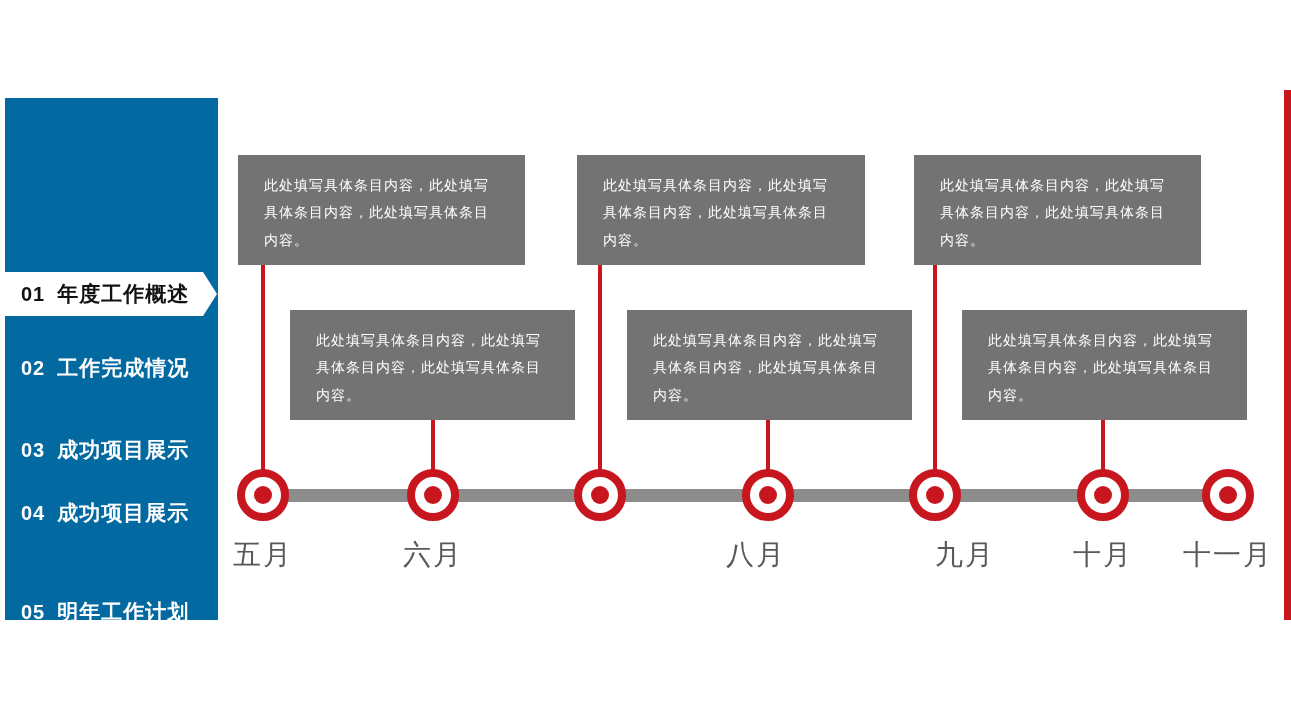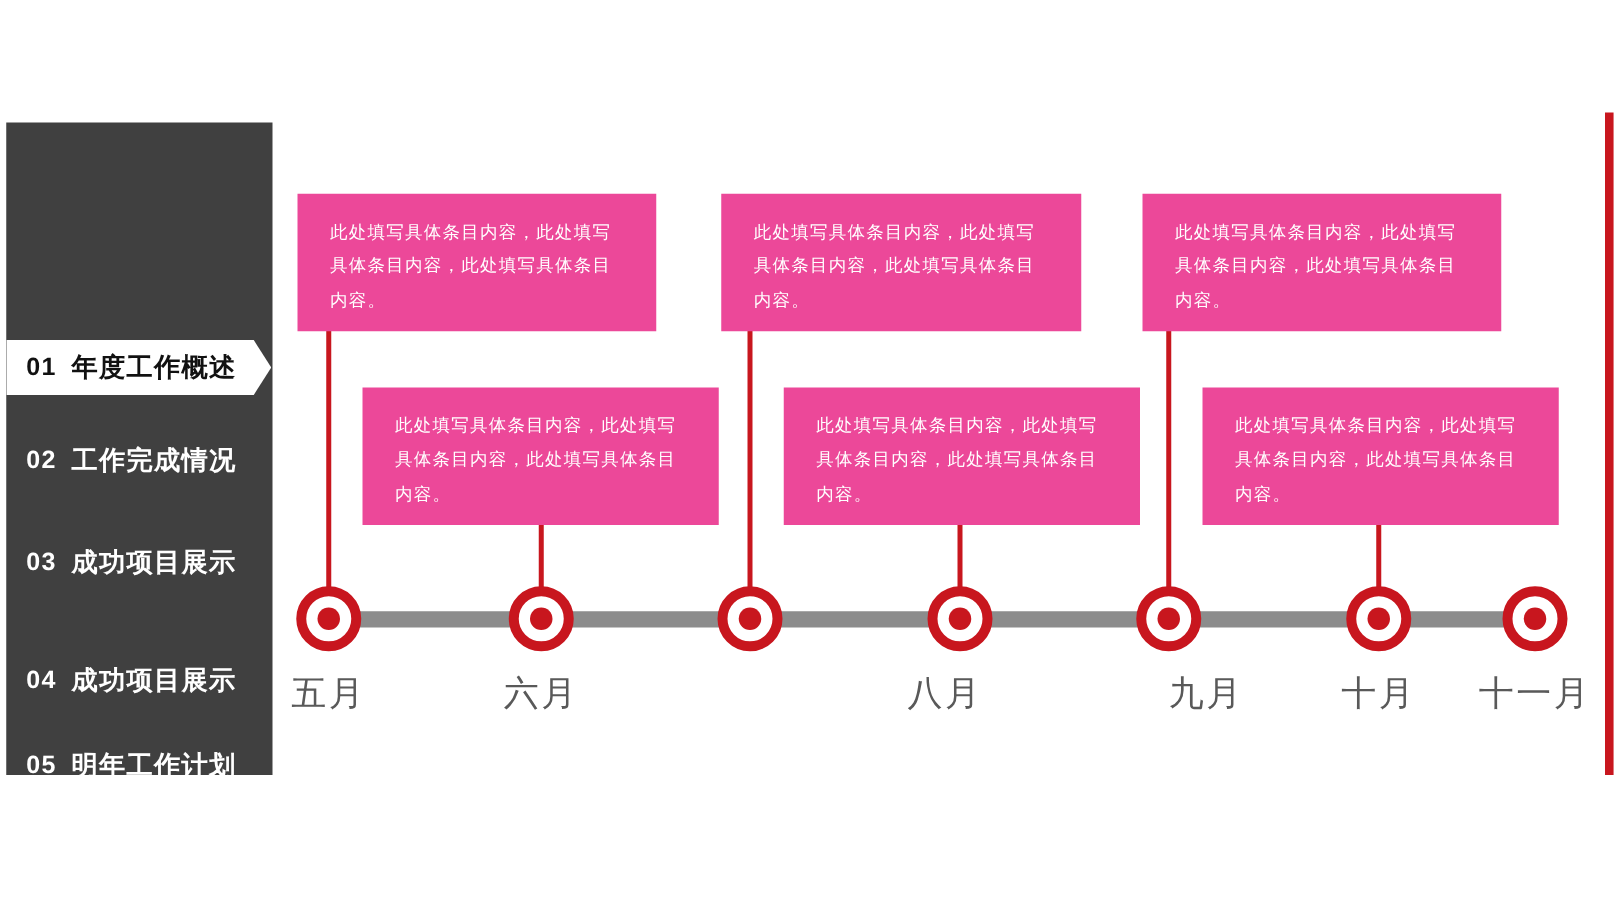--- a/index.html
+++ b/index.html
@@ -8,21 +8,21 @@
     width: 1291px; height: 720px;
     font-family: "Liberation Sans", sans-serif;
     position: relative; overflow: hidden;
   }
   .slide { position: absolute; inset: 0; background: #ffffff; }
 
   
   .sidebar {
     position: absolute; left: 5px; top: 98px;
     width: 213px; height: 522px;
-    background: #404040;
+    background: #0369a1;
   }
   .nav-item {
     position: absolute; left: 0; width: 206px; height: 44px;
     display: flex; align-items: center; gap: 12px;
     padding-left: 16px; color: #ffffff;
     font-size: 21px; cursor: pointer; white-space: nowrap;
   }
   .nav-item .num { font-weight: bold; font-size: 20px; letter-spacing: 1px; }
   .nav-item .lbl { font-weight: 700; letter-spacing: 1px; }
   .nav-item.active {
@@ -55,21 +55,21 @@
     background: #C8161E; border-radius: 50%;
   }
   .tl-month {
     position: absolute; top: 536px; width: 120px;
     text-align: center; font-size: 28px; color: #595959;
     letter-spacing: 2px; z-index: 2;
   }
 
   
   .callout {
-    position: absolute; height: 110px; background: #ec4899;
+    position: absolute; height: 110px; background: #737373;
     color: #ffffff; font-size: 14px; line-height: 1.95;
     padding: 17px 24px 14px 26px; letter-spacing: 1px; z-index: 2;
   }
   .row-upper { top: 155px; }
   .row-lower { top: 310px; }
 </style>
 </head>
 <body>
 
 <div class="slide">
@@ -80,21 +80,21 @@
       <span class="lbl">年度工作概述</span>
     </div>
     <div class="nav-item" style="top:248px">
       <span class="num">02</span>
       <span class="lbl">工作完成情况</span>
     </div>
     <div class="nav-item" style="top:330px">
       <span class="num">03</span>
       <span class="lbl">成功项目展示</span>
     </div>
-    <div class="nav-item" style="top:424px">
+    <div class="nav-item" style="top:393px">
       <span class="num">04</span>
       <span class="lbl">成功项目展示</span>
     </div>
     <div class="nav-item" style="top:492px">
       <span class="num">05</span>
       <span class="lbl">明年工作计划</span>
     </div>
   </aside>
 
   <div class="right-bar"></div>

